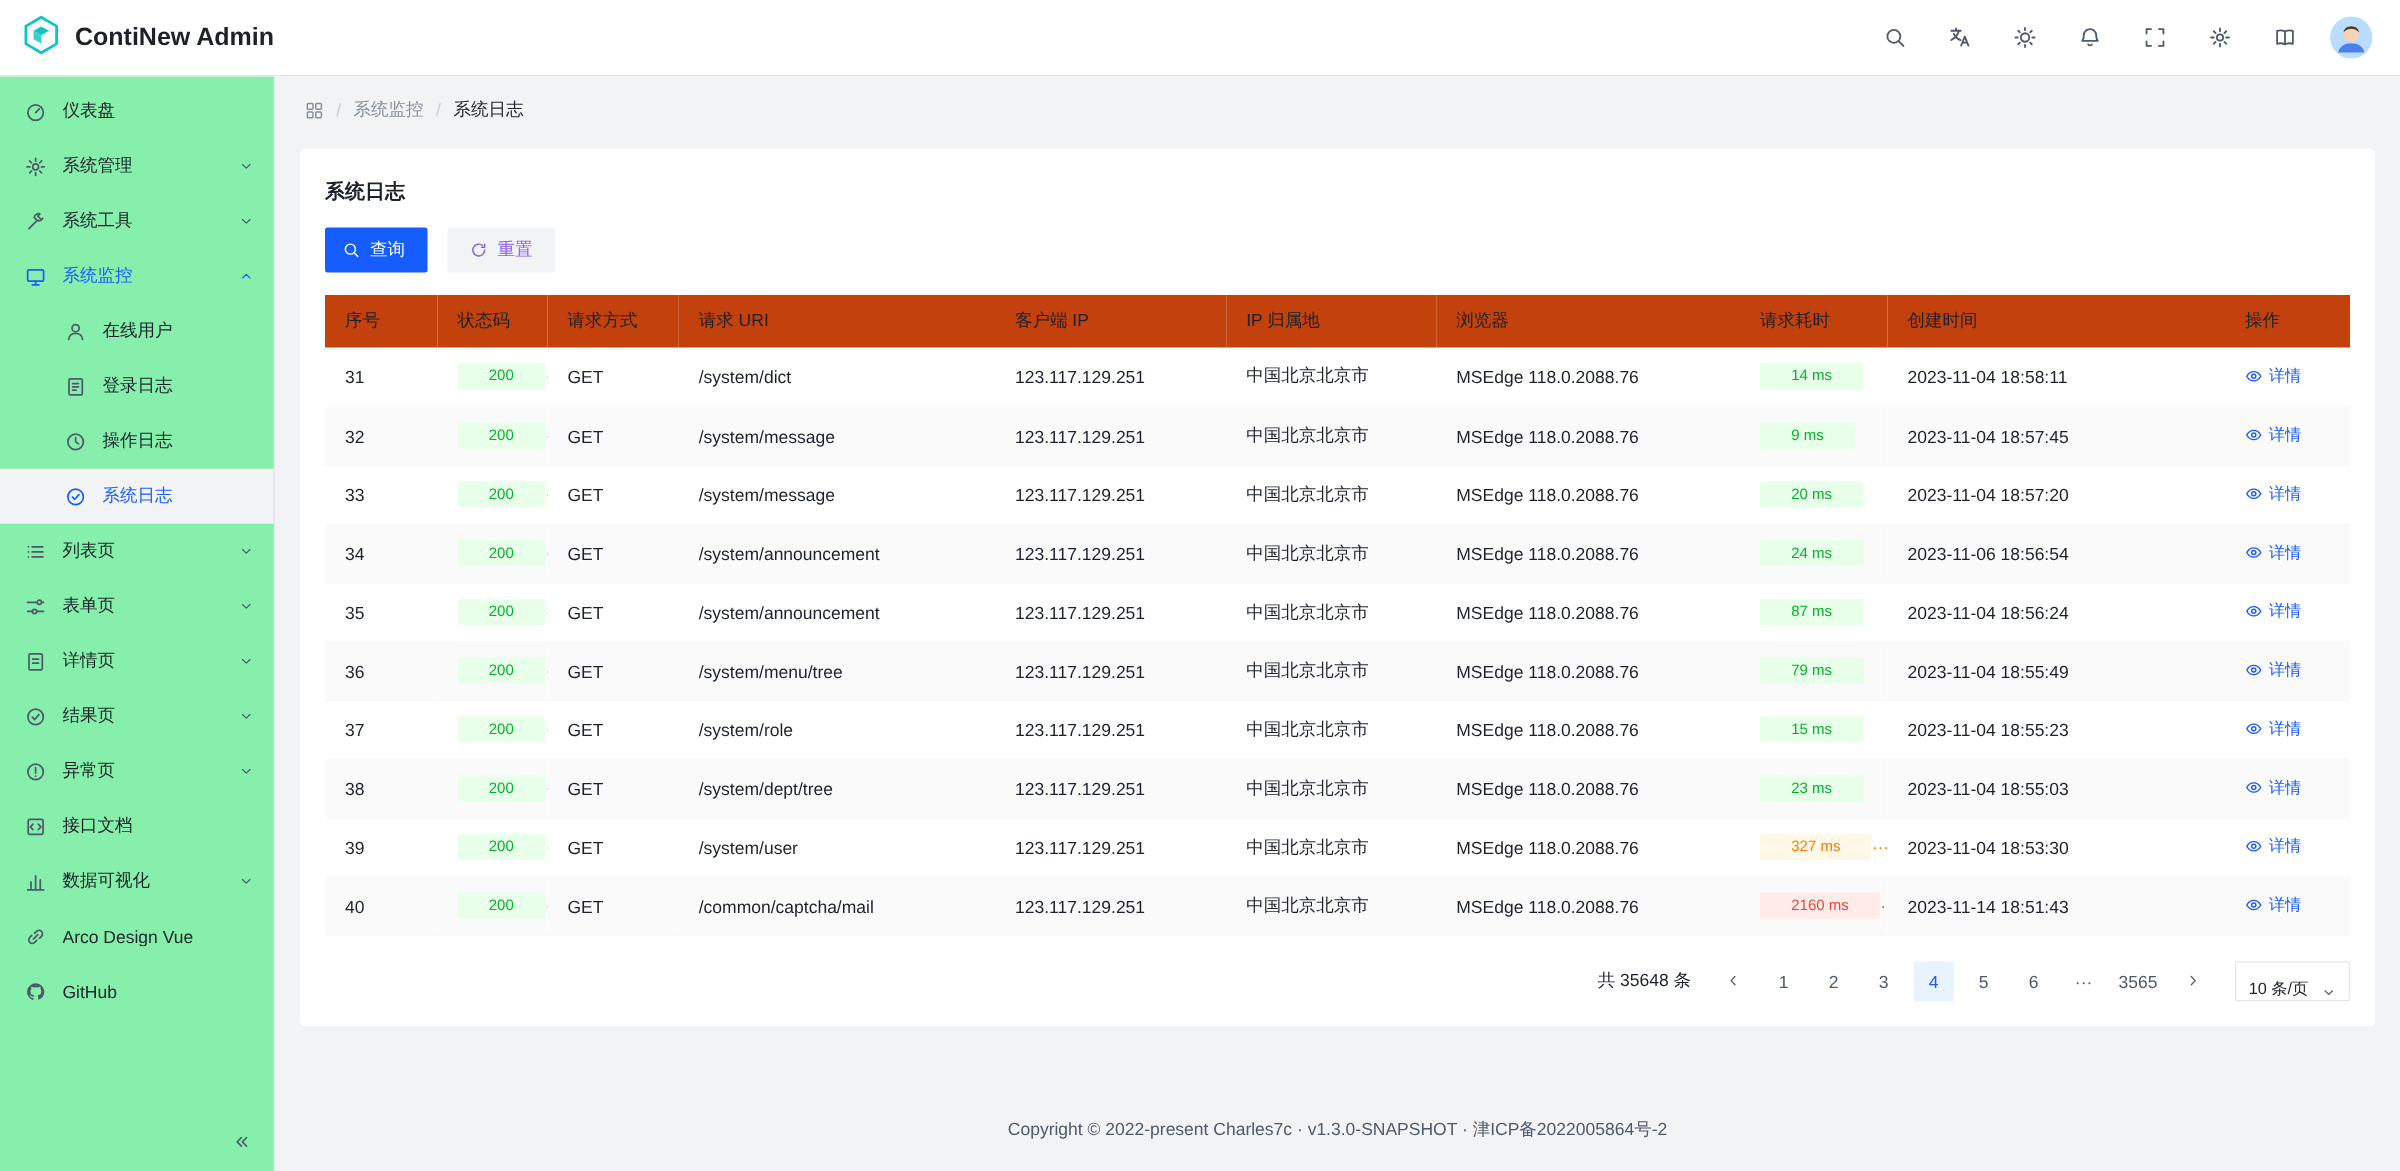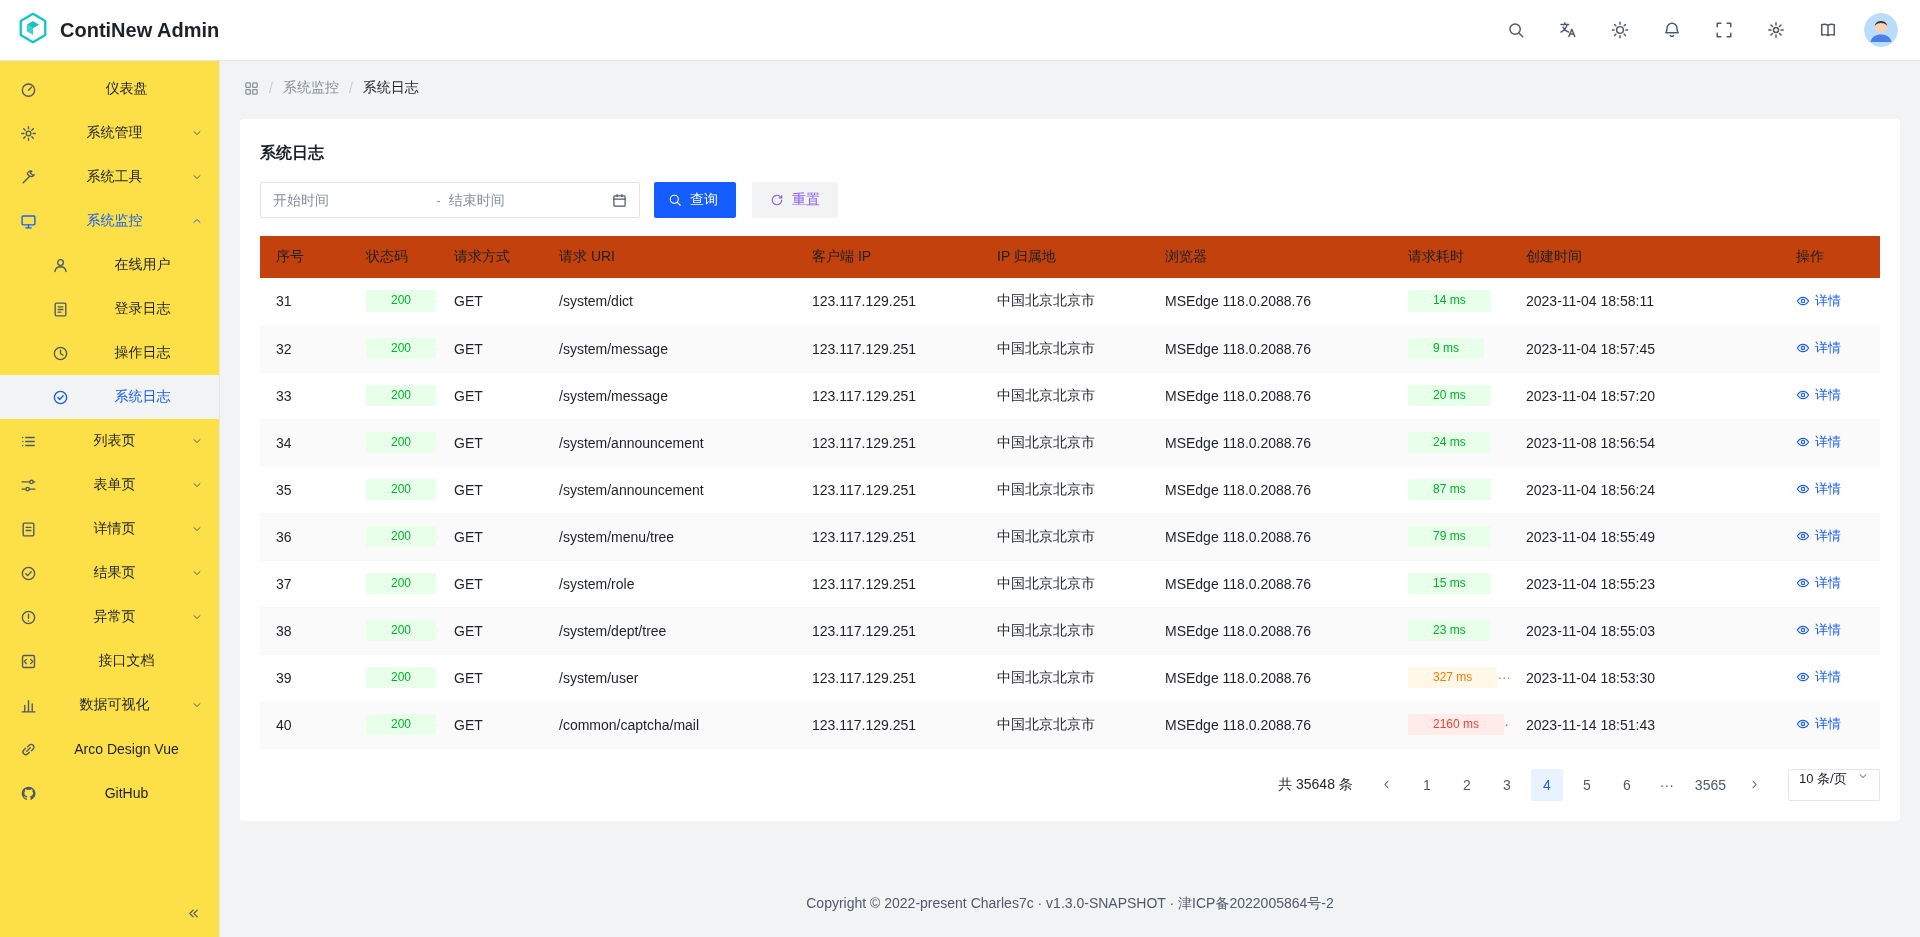--- a/index.html
+++ b/index.html
@@ -17,22 +17,22 @@
   .header-actions { display:flex; align-items:center; gap:20px; }
   .icon-btn { width:32px; height:32px; border:none; background:transparent; border-radius:50%;
     display:flex; align-items:center; justify-content:center; color:#4E5969; cursor:pointer; }
   .icon-btn svg { display:block; }
   .avatar { width:34px; height:34px; border-radius:50%; overflow:hidden; cursor:pointer; flex:0 0 auto; }
 
   
   .layout { display:flex; height:876px; }
 
   
-  .sidebar { width:220px; background:#fde047; border-right:1px solid #E5E6EB;
-    position:relative; flex:0 0 auto;text-align:center; }
+  .sidebar { width:220px; background:#86efac; border-right:1px solid #E5E6EB;
+    position:relative; flex:0 0 auto; }
   .menu { padding-top:6px; }
   .menu-item { height:44px; display:flex; align-items:center; gap:12px;
     padding:0 16px 0 20px; font-size:14px; color:#1D2129; cursor:pointer; }
   .menu-item .mi-icon { width:18px; height:18px; display:flex; align-items:center; color:#4E5969; }
   .menu-item .mi-label { flex:1; white-space:nowrap; overflow:hidden; }
   .menu-item .chev { color:#4E5969; display:flex; }
   .menu-item .chev.up { transform:rotate(180deg); }
   .menu-item.active-parent, .menu-item.active-parent .mi-icon, .menu-item.active-parent .chev { color:#165DFF; }
   .sub-item { padding-left:52px; }
   .sub-item.active { background:#F2F3F5; color:#165DFF; }
@@ -88,21 +88,21 @@
   .pagination-row { display:flex; justify-content:flex-end; align-items:center;
     margin-top:20px; gap:8px; font-size:14px; }
   .page-total { color:#1D2129; margin-right:10px; }
   .pages { display:flex; align-items:center; gap:8px; }
   .page-btn { min-width:32px; height:32px; padding:0 4px; border:none; background:transparent;
     border-radius:2px; display:flex; align-items:center; justify-content:center;
     color:#4E5969; font-size:14px; cursor:pointer; font-family:inherit; }
   .page-btn.active { background:#E8F3FF; color:#165DFF; font-weight:500; }
   .page-btn.arrow { color:#4E5969; }
   .page-size { height:32px; min-width:92px; border:1px solid #E5E6EB; border-radius:2px;
-    background:#fff; display:flex; align-items:flex-start; justify-content:space-between;
+    background:#fff; display:flex; align-items:flex-end; justify-content:space-between;
     gap:8px; padding:0 10px; margin-left:10px; font-size:13px; color:#1D2129; cursor:pointer; }
   .ps-chev { color:#4E5969; display:flex; }
 
   .footer { margin-top:auto; text-align:center; padding:22px 0 24px 0;
     color:#4E5969; font-size:14px; }
 </style>
 </head>
 <body>
 
 <header class="topbar">
@@ -400,31 +400,20 @@
       <span class="bc-sep">/</span>
       <span class="bc-item">系统监控</span>
       <span class="bc-sep">/</span>
       <span class="bc-item current">系统日志</span>
     </div>
 
     <section class="card">
       <h2 class="card-title">系统日志</h2>
 
       <div class="filter-row">
-        <div class="range-picker">
-          <input class="rp-input" placeholder="开始时间" style="">
-          <span class="rp-sep">-</span>
-          <input class="rp-input" placeholder="结束时间" style="">
-          <span class="rp-icon">
-              <svg width="15" height="15" viewBox="0 0 16 16" fill="none" stroke="currentColor" stroke-width="1.3" stroke-linecap="round" stroke-linejoin="round">
-                <rect x="2" y="3" width="12" height="11" rx="1"></rect>
-                <path d="M2 6.6h12M5.4 1.6V4M10.6 1.6V4"></path>
-              </svg>
-            </span>
-        </div>
         <button class="btn primary">
           <span class="btn-icon">
               <svg width="14" height="14" viewBox="0 0 16 16" fill="none" stroke="currentColor" stroke-width="1.3" stroke-linecap="round" stroke-linejoin="round">
                 <circle cx="7.2" cy="7.2" r="4.6"></circle>
                 <path d="M10.6 10.6L14 14"></path>
               </svg>
             </span>
           <span>查询</span>
         </button>
         <button class="btn secondary">
@@ -527,21 +516,21 @@
             </tr>
             <tr>
               <td>34</td>
               <td><span class="badge green">200</span></td>
               <td>GET</td>
               <td>/system/announcement</td>
               <td>123.117.129.251</td>
               <td>中国北京北京市</td>
               <td>MSEdge 118.0.2088.76</td>
               <td><span class="badge green">24 ms</span></td>
-              <td>2023-11-08 18:56:54</td>
+              <td>2023-11-06 18:56:54</td>
               <td><a class="detail-link">
                   <span style="display:flex">
                     <svg width="14" height="14" viewBox="0 0 16 16" fill="none" stroke="currentColor" stroke-width="1.3" stroke-linecap="round" stroke-linejoin="round">
                       <path d="M1.6 8S4 3.8 8 3.8 14.4 8 14.4 8 12 12.2 8 12.2 1.6 8 1.6 8z"></path>
                       <circle cx="8" cy="8" r="1.9"></circle>
                     </svg>
                   </span>
                   <span>详情</span>
                 </a></td>
             </tr>

